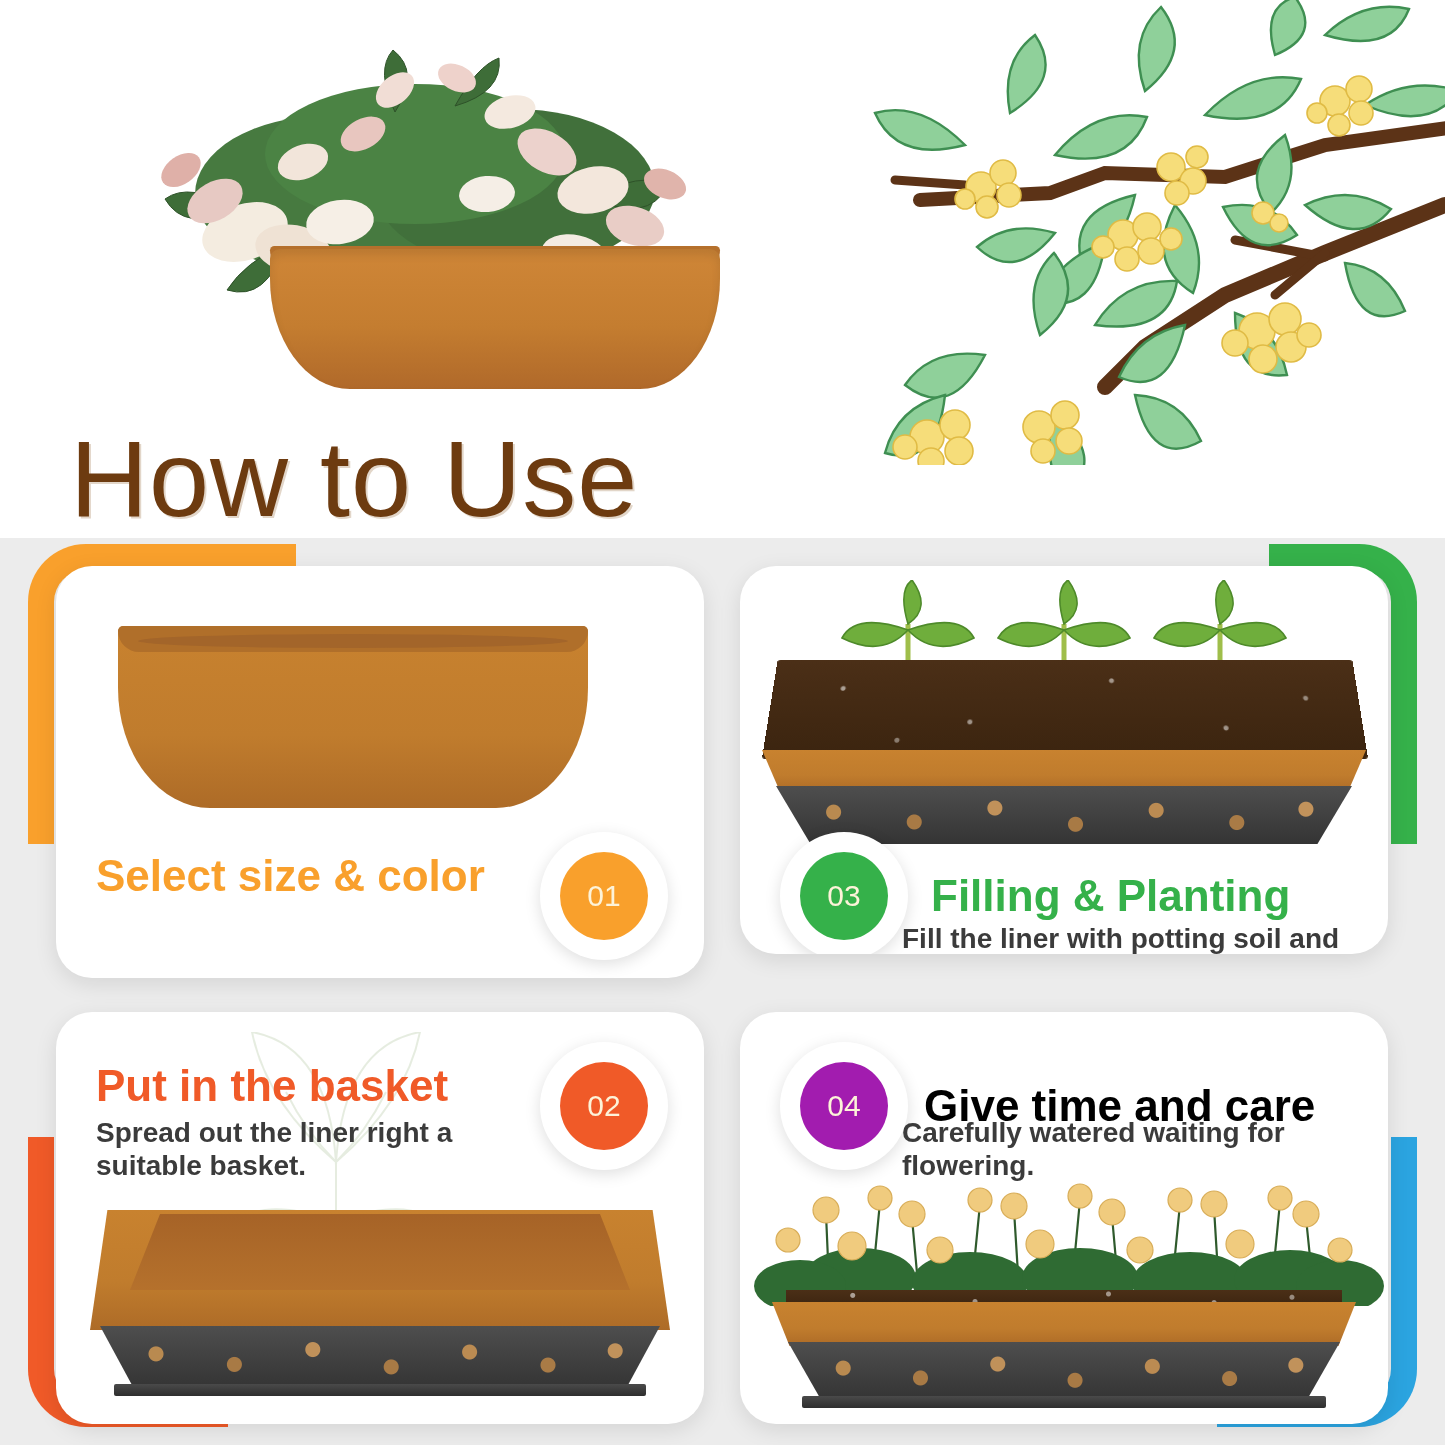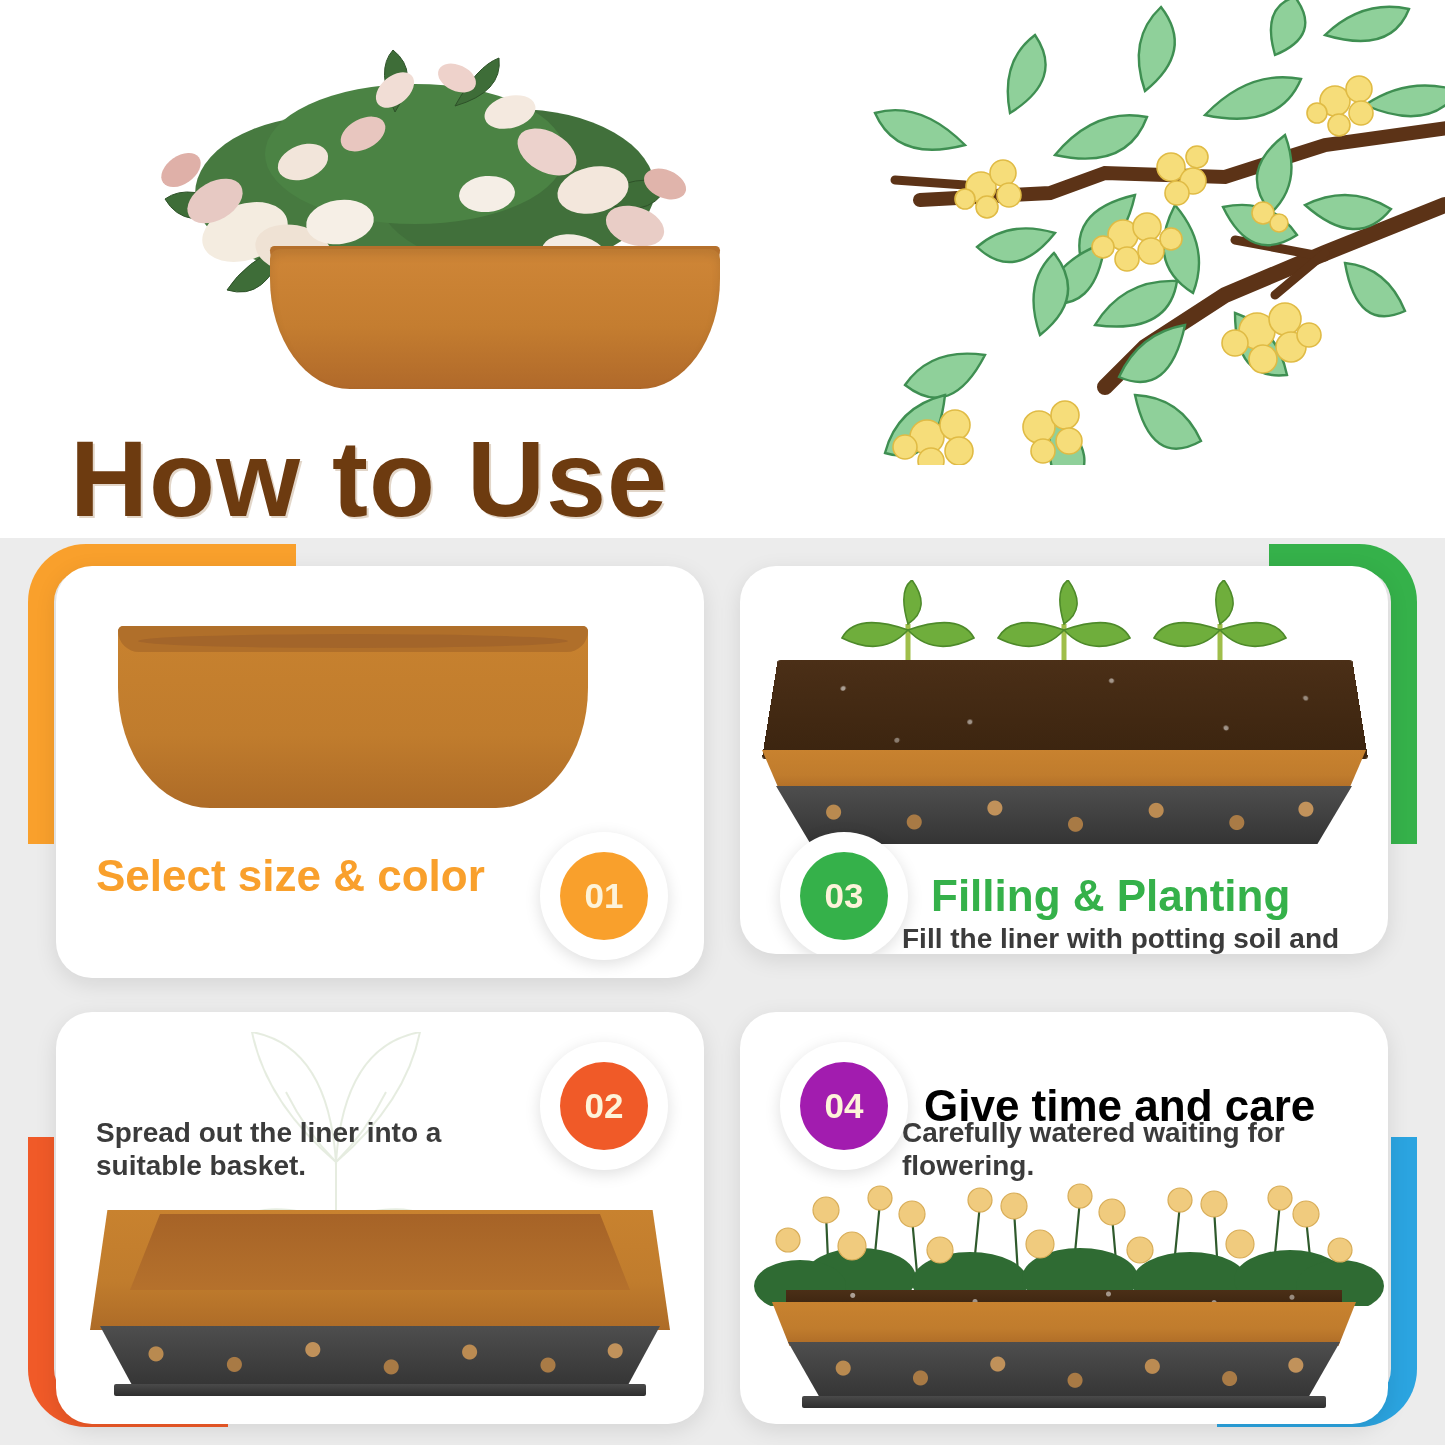--- a/index.html
+++ b/index.html
@@ -10,21 +10,21 @@
     overflow:hidden;
     position:relative;
   }
   .page{position:relative;width:1445px;height:1445px;overflow:hidden;}
 
   
   .hero{position:absolute;left:0;top:0;width:1445px;height:538px;background:#ffffff;overflow:hidden;}
 
   .hero-title{
     position:absolute;left:70px;top:425px;
-    font-size:108px;line-height:1;font-weight:700;
+    font-size:108px;line-height:1;font-weight:400;
     color:#6d3b10;letter-spacing:1px;
     font-family:"Liberation Sans", sans-serif;
     text-shadow:2px 2px 0 rgba(140,90,40,.25);
     white-space:nowrap;
   }
 
   
   .hero-planter{position:absolute;left:95px;top:-6px;width:640px;height:420px;}
   .hp-bowl{
     position:absolute;left:175px;top:255px;width:450px;height:140px;
@@ -102,21 +102,21 @@
 
   
   .badge-wrap{
     position:absolute;width:128px;height:128px;border-radius:50%;
     background:#ffffff;box-shadow:0 4px 16px rgba(0,0,0,.13);
     display:flex;align-items:center;justify-content:center;
   }
   .badge{
     width:88px;height:88px;border-radius:50%;
     display:flex;align-items:center;justify-content:center;
-    font-size:35px;font-weight:700;color:#fdf3d9;
+    font-size:30px;font-weight:400;color:#fdf3d9;
     font-family:"Liberation Sans", sans-serif;
   }
   .b-orange{background:#f9a02c;}
   .b-green{background:#35b14a;}
   .b-red{background:#f05a28;}
   .b-blue{background:#a21caf;}
 
   
   .liner{
     position:absolute;
@@ -360,21 +360,24 @@
     <svg class="watermark" width="320" height="300" viewBox="0 0 320 300" style="left:120px;top:20px;">
       <g fill="none" stroke="#8fae77" stroke-width="2">
         <path d="M160 300 L160 120"></path>
         <path d="M160 130 q-70-60-84-130 q76 14 84 130 z"></path>
         <path d="M160 130 q70-60 84-130 q-76 14-84 130 z"></path>
         <path d="M160 190 q-80-30-110 10 q70 44 110-10 z"></path>
         <path d="M160 190 q80-30 110 10 q-70 44-110-10 z"></path>
         <path d="M110 60 q20 40 50 70 M210 60 q-20 40-50 70"></path>
       </g>
     </svg>
-    <div class="desc" style="left:40px;top:104px;width:470px;">Spread out the liner into a
+    <div class="head-row" style="left:40px;top:52px;">
+      <span class="title t-red">Put in the basket</span>
+    </div>
+    <div class="desc" style="left:40px;top:104px;width:470px;">Spread out the liner right a
 suitable basket.</div>
     <div class="badge-wrap" style="left:484px;top:30px;">
       <div class="badge b-red">02</div>
     </div>
     <div class="card-img" style="top:190px;height:215px;">
       <div class="liner" style="left:34px;top:8px;width:580px;height:120px;clip-path:polygon(3% 0,97% 0,100% 100%,0 100%);"></div>
       <div style="position:absolute;left:74px;top:12px;width:500px;height:76px;background:linear-gradient(180deg,#a66327 0%,#b5712c 100%);clip-path:polygon(6% 0,94% 0,100% 100%,0 100%);"></div>
       <div class="gravel" style="left:44px;top:124px;width:560px;height:62px;clip-path:polygon(0 0,100% 0,94% 100%,6% 100%);"></div>
       <div class="metal" style="left:58px;top:182px;width:532px;height:12px;border-radius:2px;"></div>
     </div>

